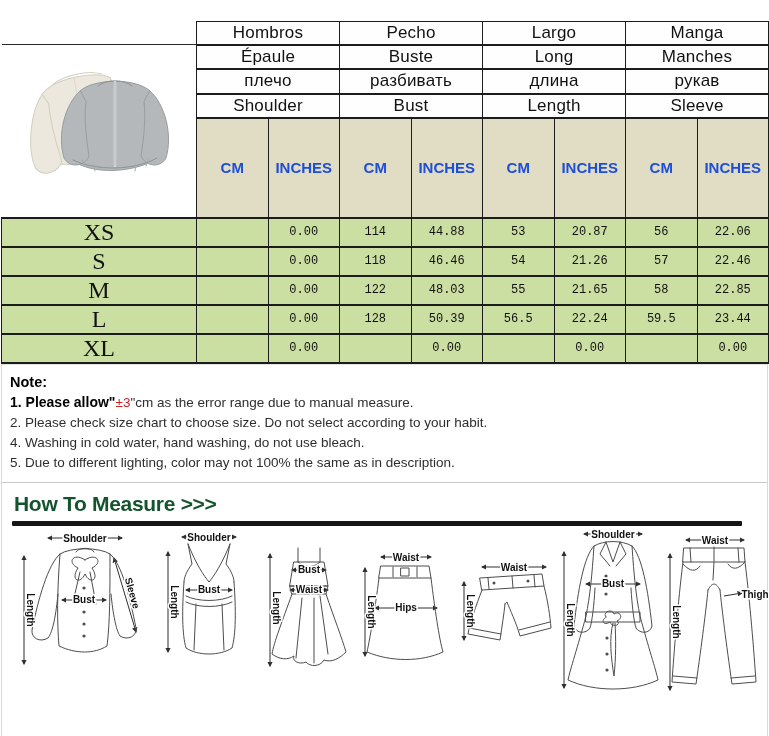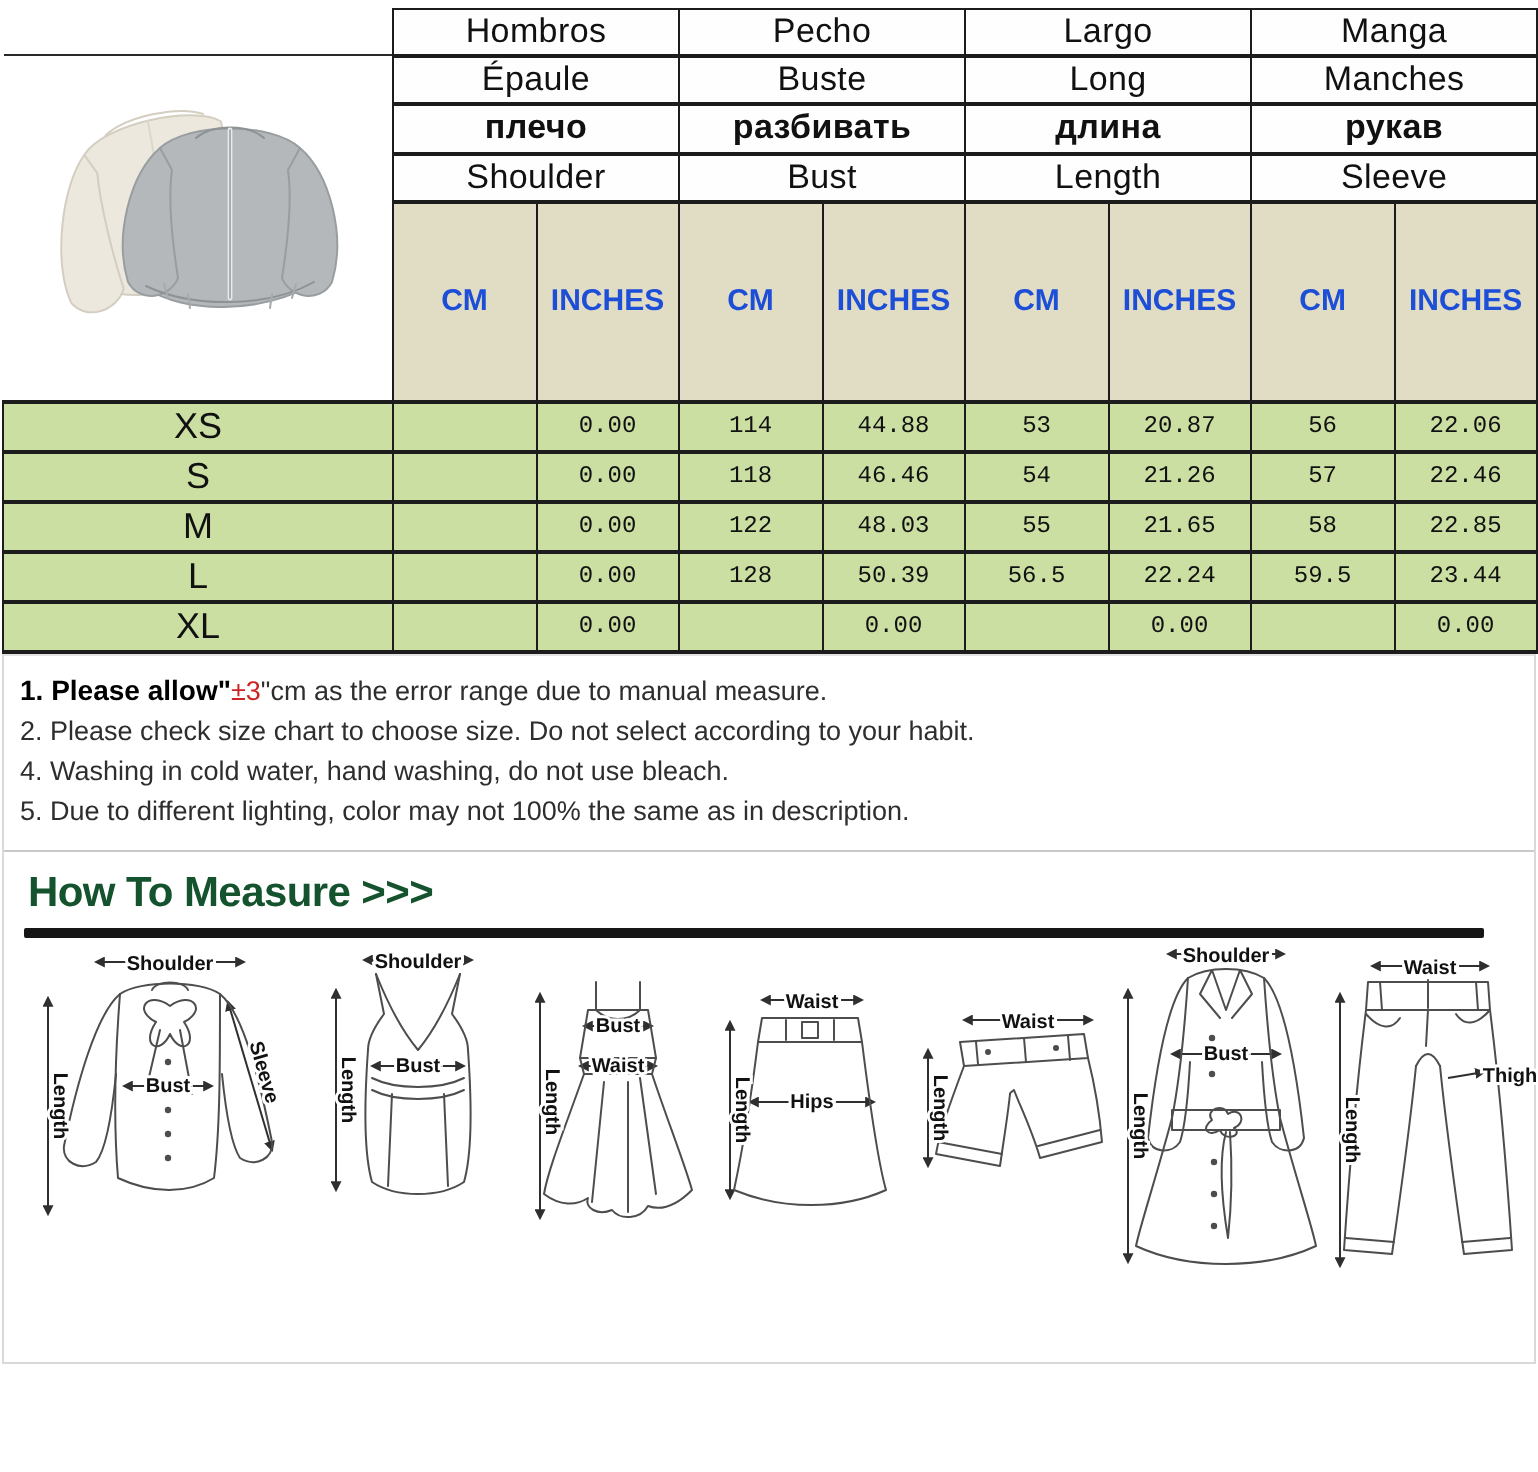--- a/index.html
+++ b/index.html
@@ -1,25 +1,25 @@
 <!DOCTYPE html>
 <html><head>
 <meta charset="utf-8">
 <style>
   html,body{margin:0;padding:0;background:#fff;}
   body{width:769px;height:736px;overflow:hidden;font-family:"Liberation Sans",sans-serif;color:#111;}
 
   
-  .size-table{border-collapse:collapse;width:767px;table-layout:fixed;margin:4px 0 0 1px;}
+  .size-table{border-collapse:collapse;width:767px;table-layout:fixed;margin:21px 0 0 1px;}
   .size-table td{border:1px solid #1c1c1c;border-bottom-width:2px;text-align:center;vertical-align:middle;
                  overflow:hidden;padding:0;}
   .size-table td.lang{height:22px;font-size:17px;background:#fefefe;letter-spacing:.2px;}
-  .size-table td.ru{font-weight:700;}
+  .size-table td.ru{font-weight:400;}
   .size-table td.unit{height:97px;background:#e1dcc4;font-weight:700;font-size:15px;color:#1d4ed8;}
-  .size-table td.size{background:#cbdfa2;font-family:Liberation Sans, sans-serif;font-size:18px;height:23px;}
+  .size-table td.size{background:#cbdfa2;font-family:Liberation Serif, serif;font-size:24px;height:23px;}
   .size-table td.val{background:#cbdfa2;font-family:"Liberation Mono",monospace;font-size:12px;height:23px;}
   .size-table td.img-cell{border-top:none;border-left:none;background:#fff;vertical-align:top;}
   #product-photo{margin-top:22px;border-top:1px solid #2a2a2a;height:172px;position:relative;background:#fff;}
   .jk{stroke-linejoin:round;stroke-linecap:round;}
 
   
   .lower{width:765px;margin-left:1px;border:1px solid #d9d9d9;border-top:1px solid #e3e3e3;}
 
   .notes{padding:7px 10px 9px 8px;font-size:13.5px;line-height:20px;color:#2e2e2e;}
   .note-title{font-weight:700;font-size:14.5px;color:#000;}
@@ -157,20 +157,21 @@
         <td class="val">0.00</td>
         <td class="val"></td>
         <td class="val">0.00</td>
       </tr>
     </tbody>
 </table>
 
 <div class="lower">
 
   <div class="notes">
+    <div class="note-title">Note:</div>
     <div class="note-line"><span class="nb">1. Please allow"</span><span class="nr">±3</span><span>"cm as the error range due to manual measure.</span></div>
     <div class="note-line">2. Please check size chart to choose size. Do not select according to your habit.</div>
     <div class="note-line">4. Washing in cold water, hand washing, do not use bleach.</div>
     <div class="note-line">5. Due to different lighting,  color may not 100% the same as in description.</div>
   </div>
 
   <div class="measure">
     <div class="measure-heading">How To Measure &gt;&gt;&gt;</div>
     <div class="measure-rule"></div>
 

